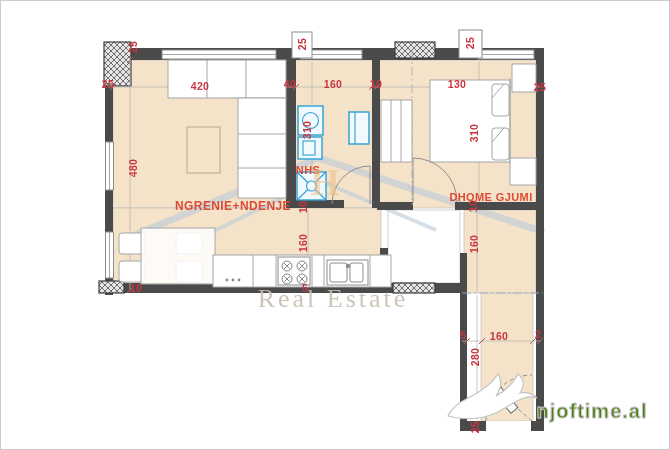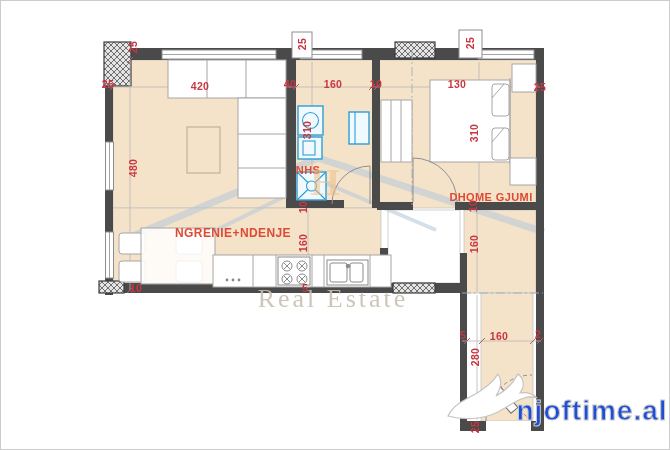--- a/index.html
+++ b/index.html
@@ -30,22 +30,22 @@
        color:var(--dimension-text,#c93540);letter-spacing:.3px;white-space:nowrap;}
   .dim.rot{transform:translate(-50%,-50%) rotate(-90deg);}
   .room-label{position:absolute;transform:translate(-50%,-50%);font-weight:bold;font-size:11px;
        color:var(--room-label,#dd4a36);letter-spacing:.4px;white-space:nowrap;}
   .brand-title{position:absolute;transform:translate(-50%,-50%);font-weight:bold;font-size:42px;
        letter-spacing:2px;color:var(--watermark-orange,rgba(242,184,113,.52));white-space:nowrap;}
   .brand-mono{position:absolute;transform:translate(-50%,-50%);font-family:"Liberation Serif",serif;
        font-weight:bold;font-size:38px;color:rgba(236,192,134,.55);}
   .brand-sub{position:absolute;transform:translate(-50%,-50%);font-family:"Liberation Serif",serif;
        font-size:26px;letter-spacing:3px;color:var(--watermark-gray,rgba(201,191,177,.9));white-space:nowrap;}
-  .site{position:absolute;transform:translate(-50%,-50%);font-weight:bold;font-size:28px;letter-spacing:1px;
-       color:#1d4ed8;-webkit-text-stroke:1px #c9c9c9;text-shadow:0 0 1px #cfcfcf;white-space:nowrap;}
+  .site{position:absolute;transform:translate(-50%,-50%);font-weight:bold;font-size:20px;letter-spacing:1px;
+       color:#4d7c0f;-webkit-text-stroke:1px #c9c9c9;text-shadow:0 0 1px #cfcfcf;white-space:nowrap;}
 </style>
 </head>
 <body>
 
 <div class="stage">
 
   <svg width="670" height="450" viewBox="0 0 670 450">
     <defs>
       <pattern id="hatch" width="6" height="6" patternUnits="userSpaceOnUse">
         <rect width="6" height="6" fill="#e4e4e4"></rect>
@@ -227,21 +227,21 @@
         <rect x="501" y="386" width="9" height="28" transform="rotate(-40 505 400)" fill="#ffffff" stroke="#6b6b6b"></rect>
       </g>
     </g>
 
     <path class="bird" d="M448,416 C462,420 482,420 498,412 C508,407 516,400 524,398 C530,396 534,397 537,398
          C532,393 526,392 520,393 C525,386 524,379 518,374 C514,382 507,390 496,396
          C502,387 502,380 498,374 C492,384 480,392 468,398 C458,403 451,409 448,416 Z"></path>
   </svg>
 
   <div class="layer">
-    <div class="room-label" style="left:233px;top:206px;font-size:12px;margin-top:27px;">NGRENIE+NDENJE</div>
+    <div class="room-label" style="left:233px;top:206px;font-size:12px;">NGRENIE+NDENJE</div>
     <div class="room-label" style="left:308px;top:170px;">NHS</div>
     <div class="room-label" style="left:491px;top:197px;">DHOME GJUMI</div>
 
     <div id="dim-layer">
         <div class="dim rot" style="left: 133px; top: 47px;">25</div>
         <div class="dim" style="left: 108px; top: 84px;">25</div>
         <div class="dim" style="left: 200px; top: 86px;">420</div>
         <div class="dim" style="left: 290px; top: 84px;">40</div>
         <div class="dim" style="left: 333px; top: 84px;">160</div>
         <div class="dim" style="left: 376px; top: 84px;">10</div>

